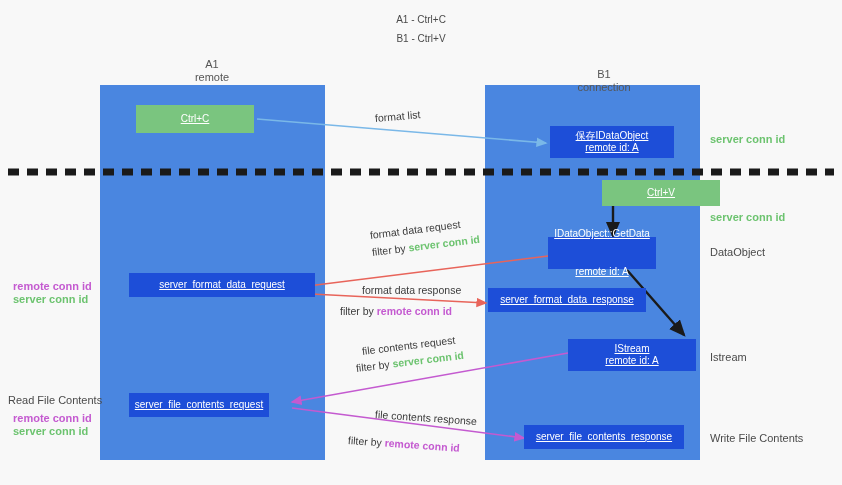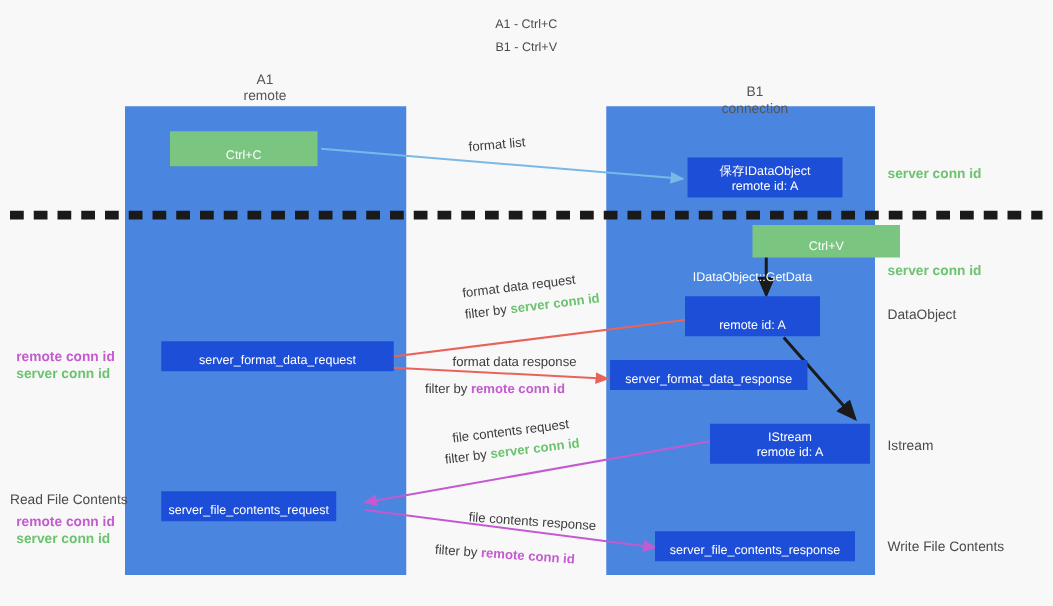--- a/index.html
+++ b/index.html
@@ -26,25 +26,26 @@
   .col-head .big{font-size:11px;}
 
   
   .lane{position:absolute;background:#4a86e0;}
   #lane-a1{left:100px;top:85px;width:225px;height:375px;}
   #lane-b1{left:485px;top:85px;width:215px;height:375px;}
 
   
   .node{
     position:absolute;
-    display:flex;align-items:center;justify-content:flex-end;
+    display:flex;align-items:center;justify-content:center;
     flex-direction:column;
     color:#ffffff;font-size:10px;line-height:12px;
     text-align:center;box-sizing:border-box;
     padding:2px 4px;
+    text-decoration:underline;
   }
   .node.green{background:#7ac57f;}
   .node.orange{background:#1d4ed8;}
   .node .l2{font-size:10px;}
 
   
   .ann{position:absolute;font-size:11px;line-height:14px;white-space:nowrap;}
   .green-txt{color:#6cc36f;font-weight:bold;}
   .purple-txt{color:#c45ad0;font-weight:bold;}
   .grey-txt{color:#4a4a4a;}

